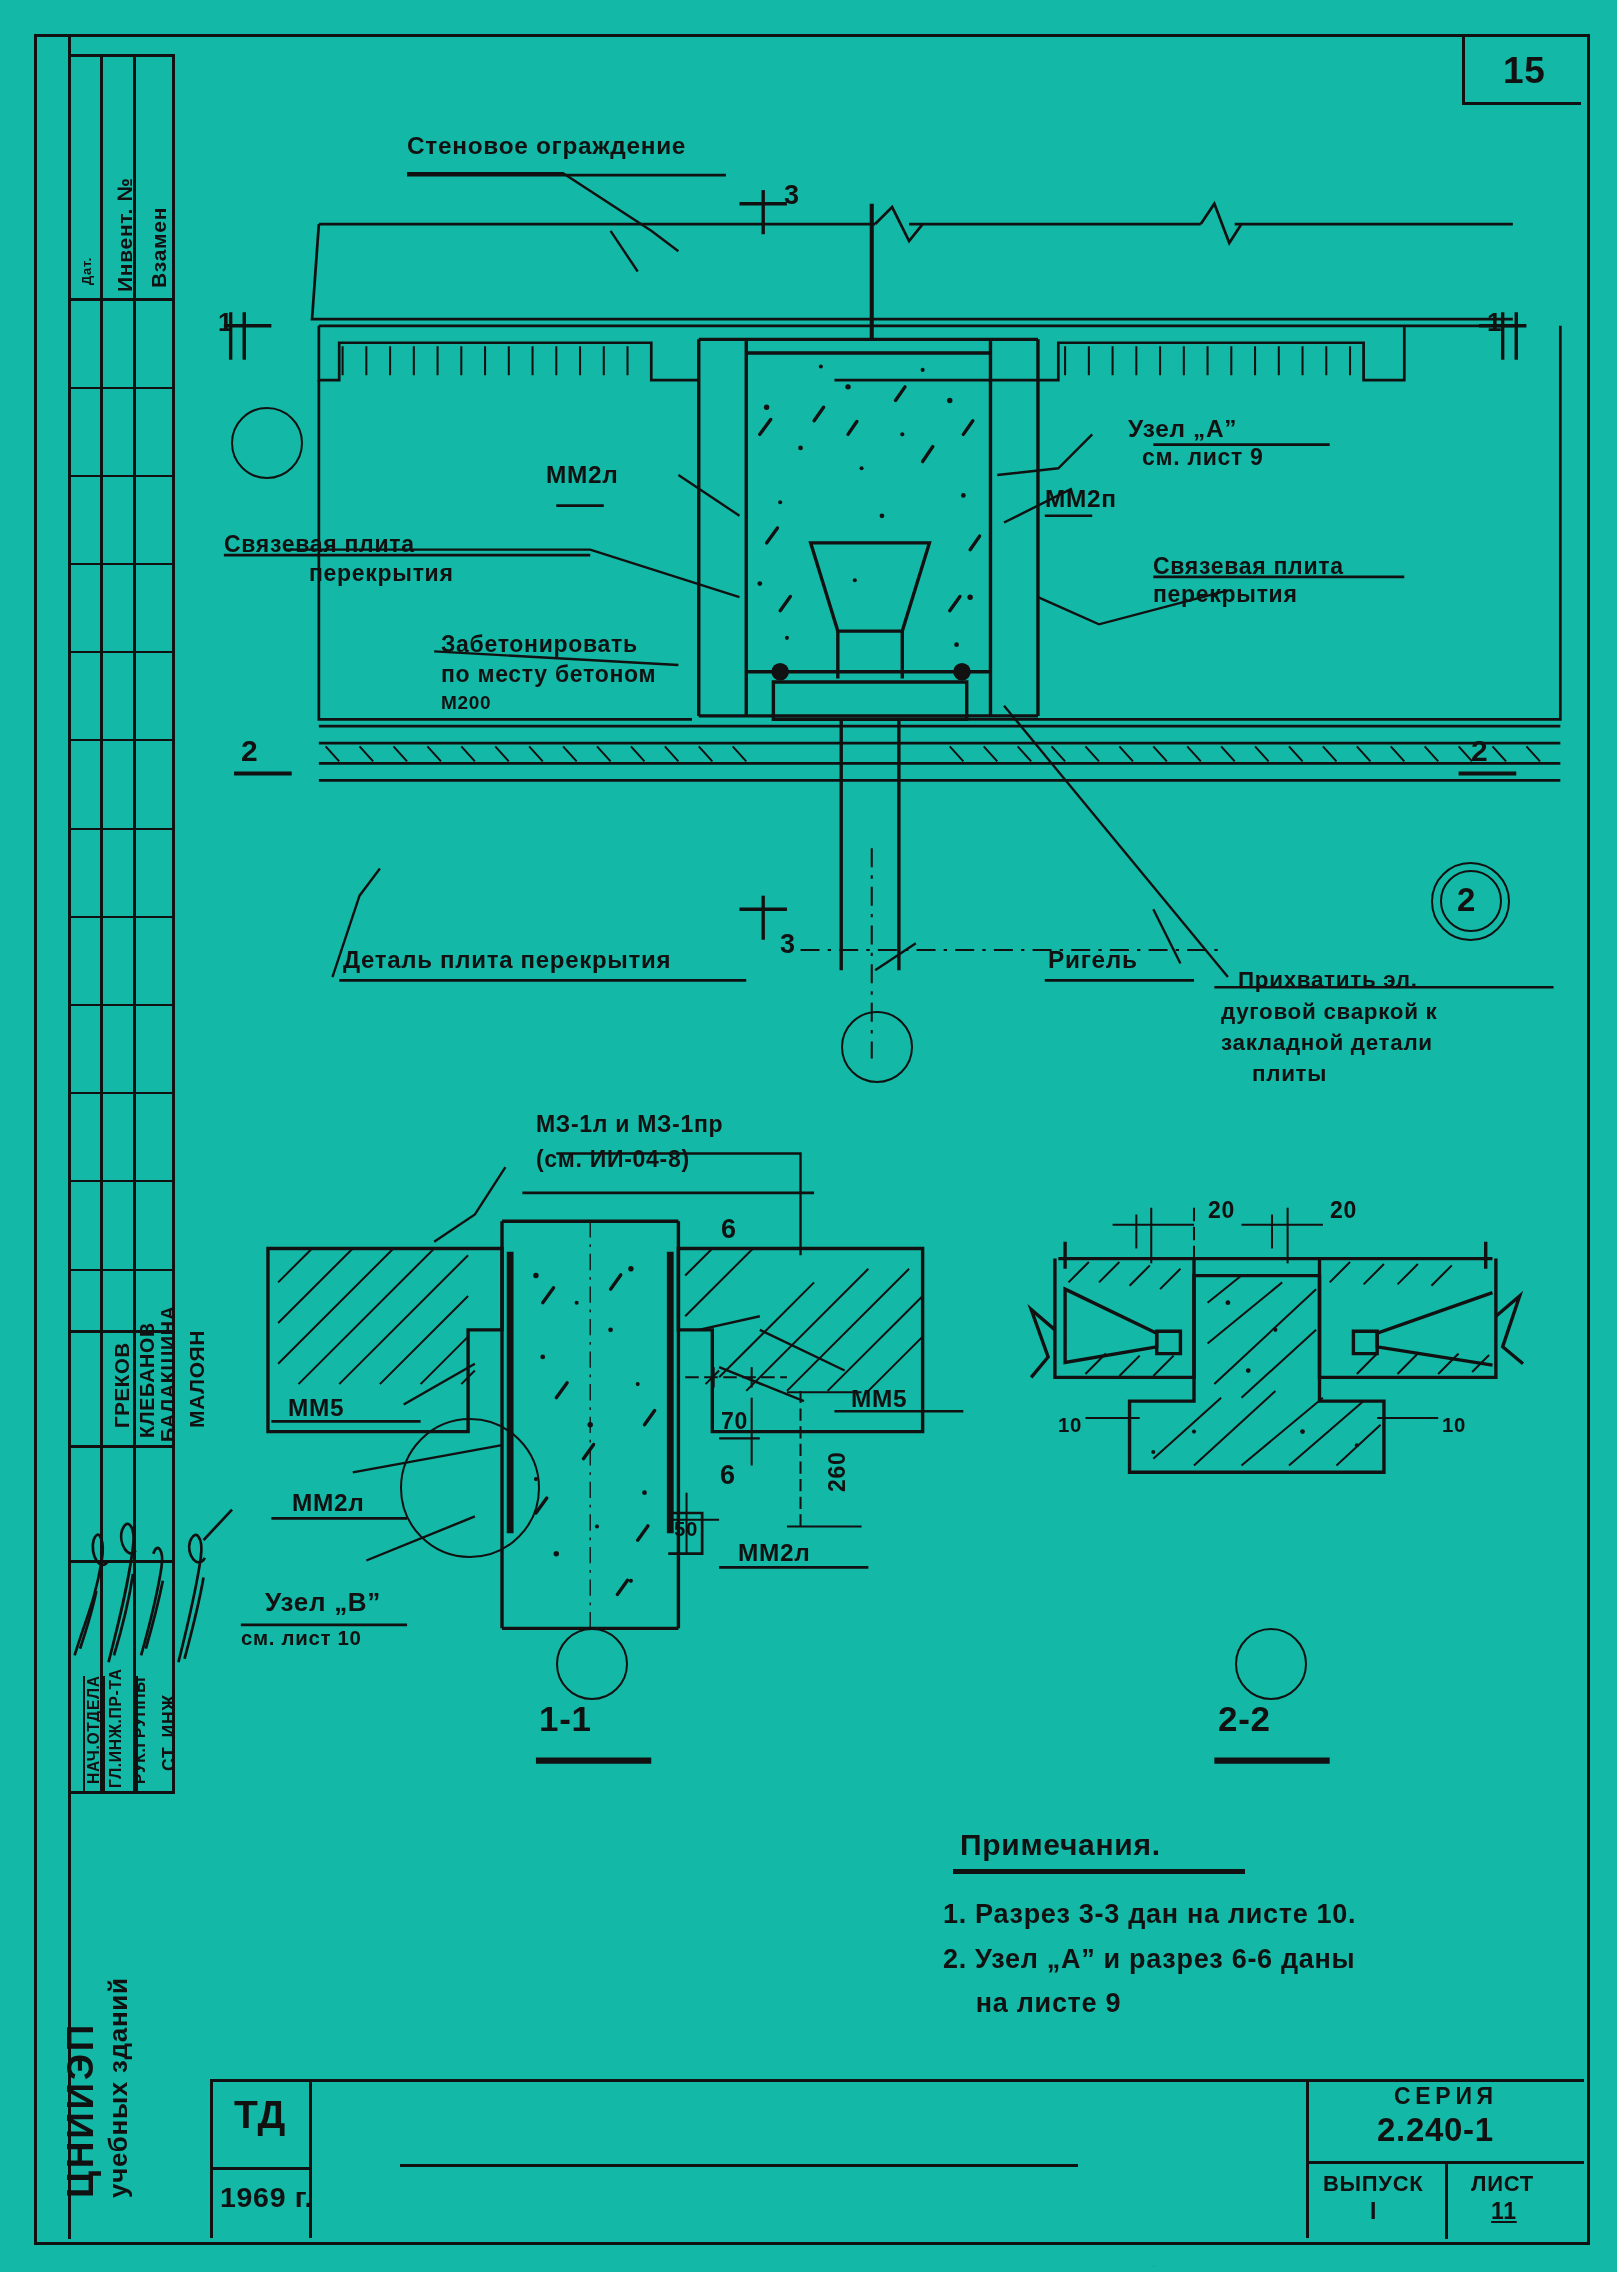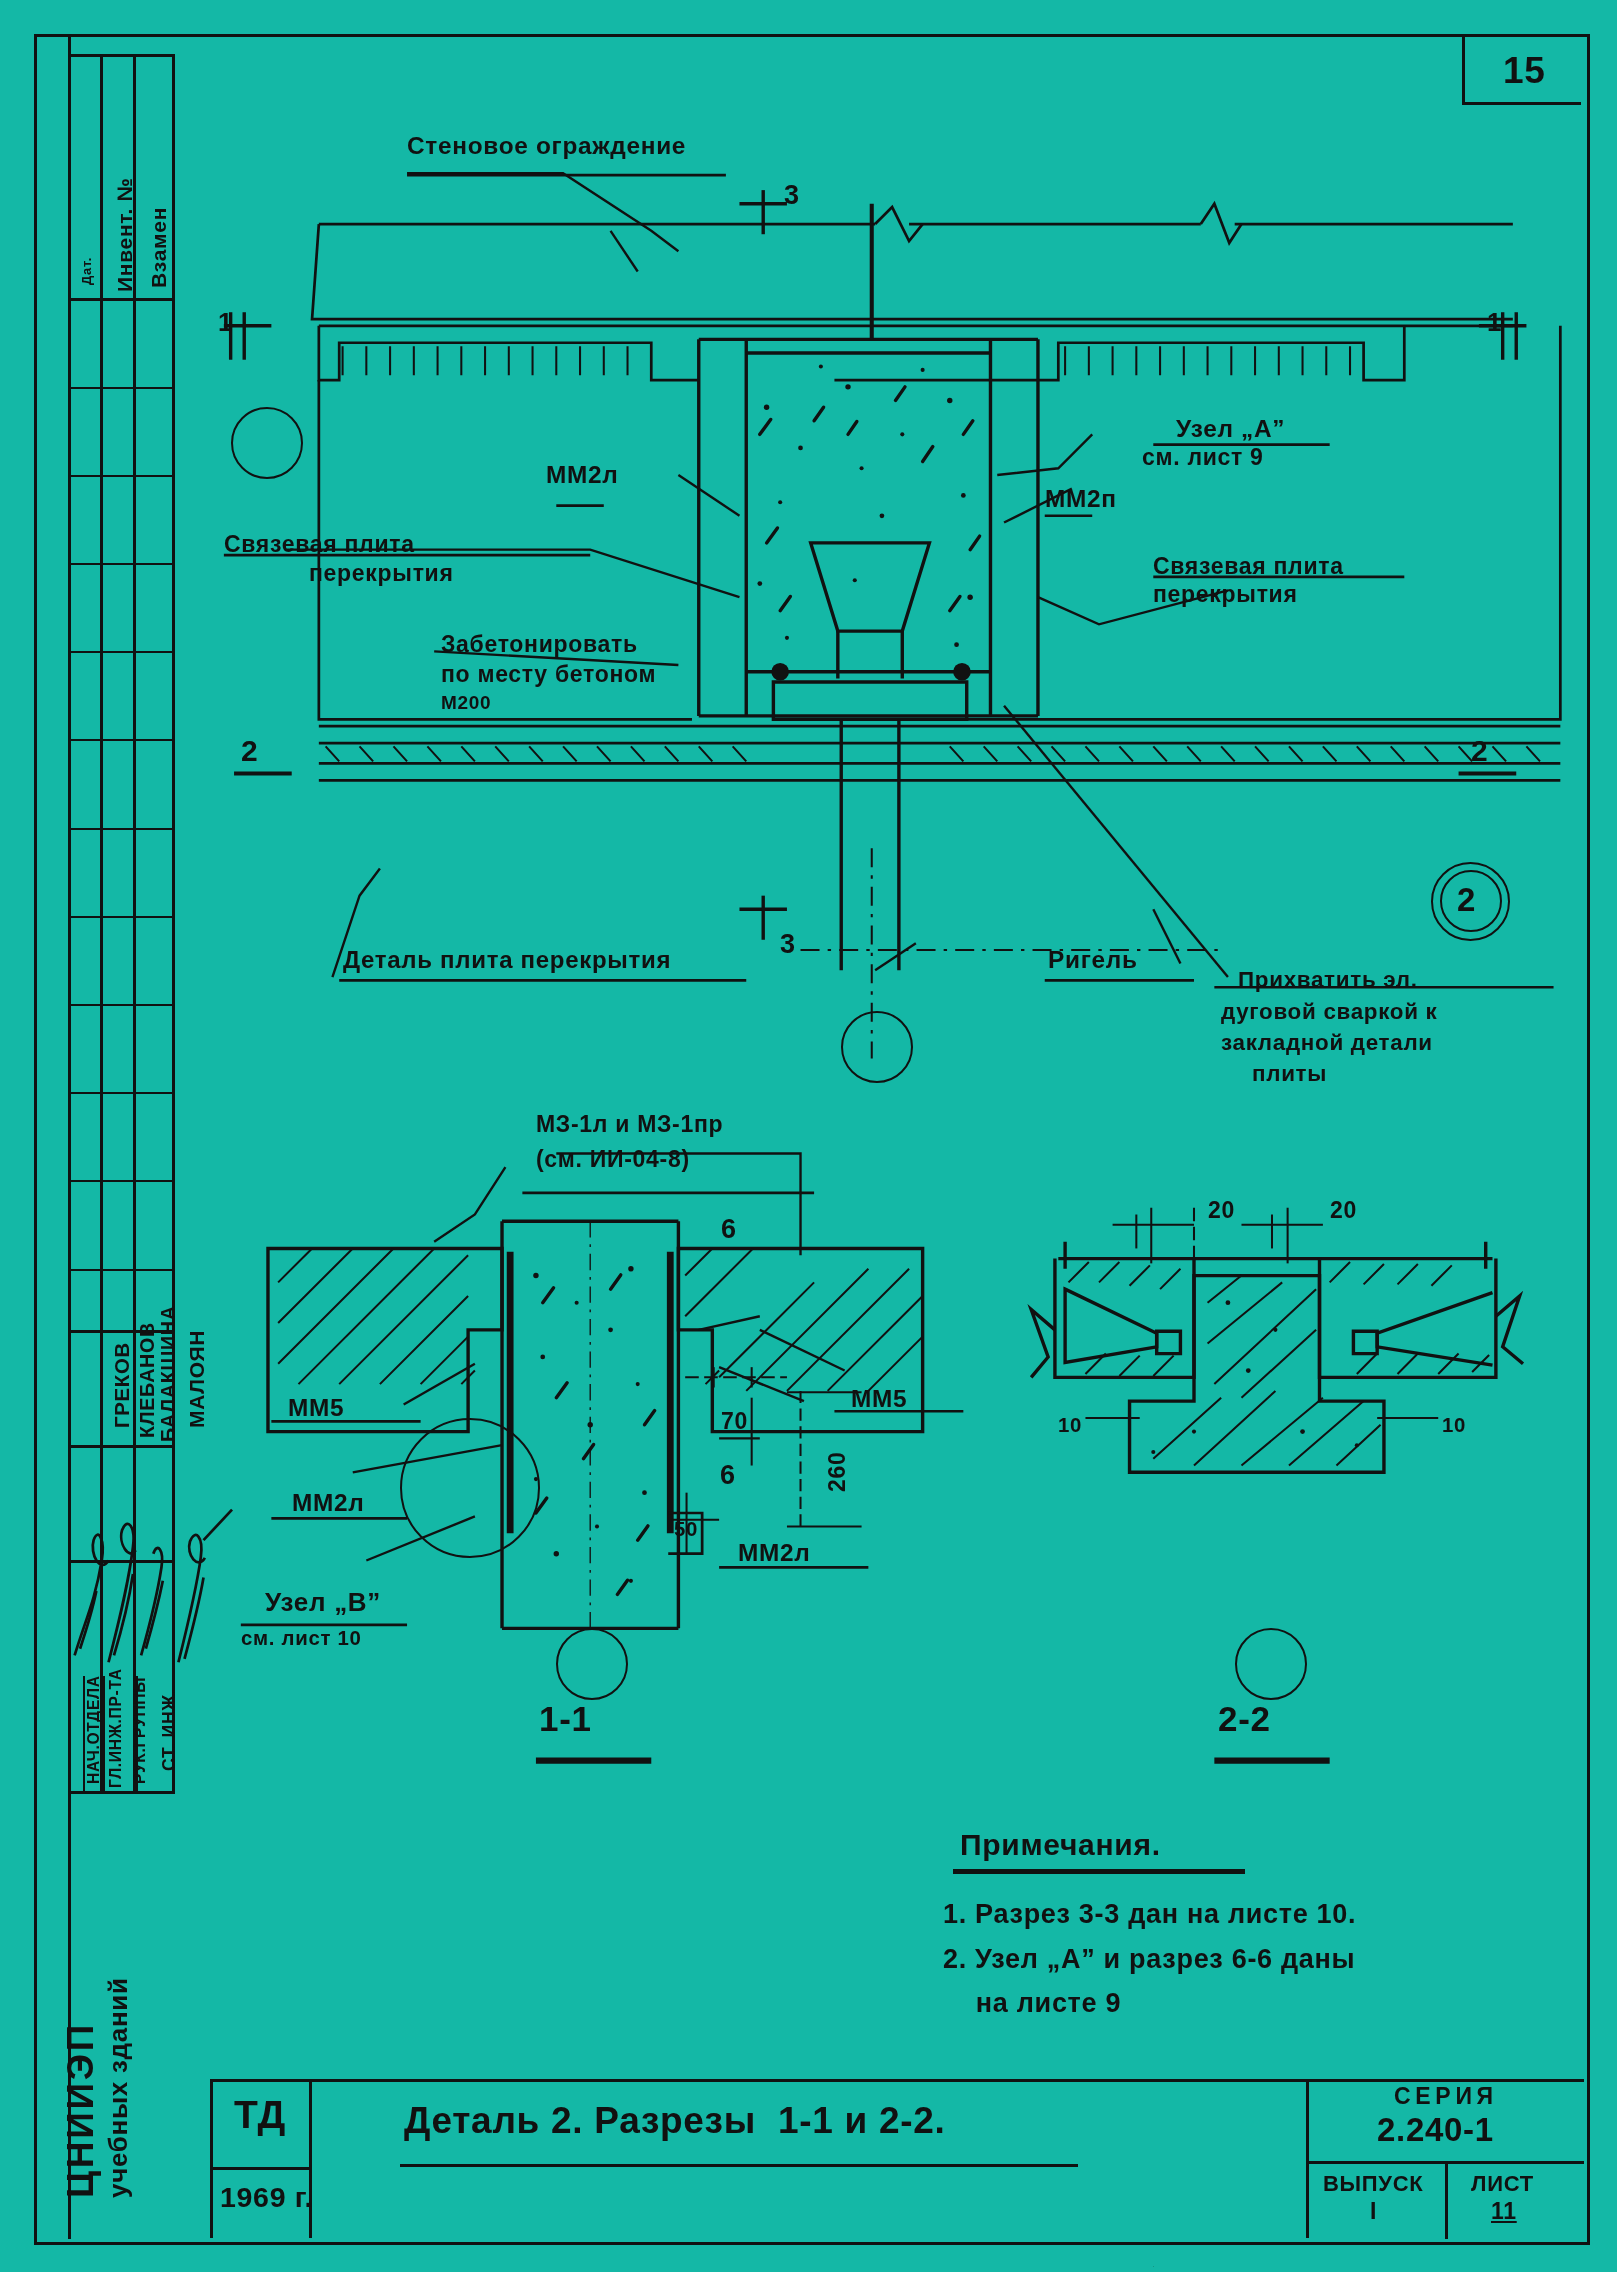--- a/index.html
+++ b/index.html
@@ -241,21 +241,21 @@
   <div class="txt" style="left:1153px;top:553px;font-size:23px;">Связевая плита</div>
   <div class="txt" style="left:1153px;top:581px;font-size:23px;">перекрытия</div>
 
   <div class="txt" style="left:441px;top:631px;font-size:23px;">Забетонировать</div>
   <div class="txt" style="left:441px;top:661px;font-size:23px;">по месту бетоном</div>
   <div class="txt" style="left:441px;top:692px;font-size:19px;">М200</div>
 
   <div class="txt" style="left:546px;top:461px;font-size:24.4px;">ММ2л</div>
   <div class="txt" style="left:1045px;top:485px;font-size:24.4px;">ММ2п</div>
 
-  <div class="txt" style="left:1176px;top:415px;font-size:24.4px;">Узел „А”</div>
+  <div class="txt" style="left:1128px;top:415px;font-size:24.4px;">Узел „А”</div>
   <div class="txt" style="left:1142px;top:444px;font-size:23px;">см. лист 9</div>
 
   <div class="txt" style="left:343px;top:946px;font-size:24px;">Деталь плита перекрытия</div>
   <div class="txt" style="left:1048px;top:946px;font-size:24.4px;">Ригель</div>
 
   <div class="txt" style="left:1238px;top:967px;font-size:22.4px;">Прихватить эл.</div>
   <div class="txt" style="left:1221px;top:999px;font-size:22.4px;">дуговой сваркой к</div>
   <div class="txt" style="left:1221px;top:1030px;font-size:22.4px;">закладной детали</div>
   <div class="txt" style="left:1252px;top:1061px;font-size:22.4px;">плиты</div>
 
@@ -453,21 +453,20 @@
   <div class="ln" style="left:210px;top:2079px;width:3.4px;height:159px;"></div>
   <div class="ln" style="left:309px;top:2079px;width:3.4px;height:159px;"></div>
   <div class="ln" style="left:210px;top:2167px;width:102px;height:3.4px;"></div>
   <div class="ln" style="left:1306px;top:2079px;width:3.4px;height:159px;"></div>
   <div class="ln" style="left:1445px;top:2161px;width:3.4px;height:78px;"></div>
   <div class="ln" style="left:1306px;top:2161px;width:278px;height:3.4px;"></div>
   <div class="ln" style="left:400px;top:2164px;width:678px;height:3.4px;"></div>
 
   <div class="txt" style="left:234px;top:2093px;font-size:39px;">ТД</div>
   <div class="txt" style="left:220px;top:2181px;font-size:28.5px;">1969 г.</div>
-  <div class="txt" style="left:404px;top:2100px;font-size:37px;">Деталь 2. Разрезы  1-1 и 2-2.</div>
 
   <div class="txt" style="left:1394px;top:2083px;font-size:23px;letter-spacing:4.7px;">СЕРИЯ</div>
   <div class="txt" style="left:1377px;top:2111px;font-size:33px;">2.240-1</div>
   <div class="txt" style="left:1323px;top:2171px;font-size:22px;">ВЫПУСК</div>
   <div class="txt" style="left:1370px;top:2198px;font-size:23px;">I</div>
   <div class="txt" style="left:1471px;top:2171px;font-size:22px;">ЛИСТ</div>
   <div class="txt" style="left:1491px;top:2198px;font-size:23px;text-decoration:underline;">11</div>
 
 </div>
 

